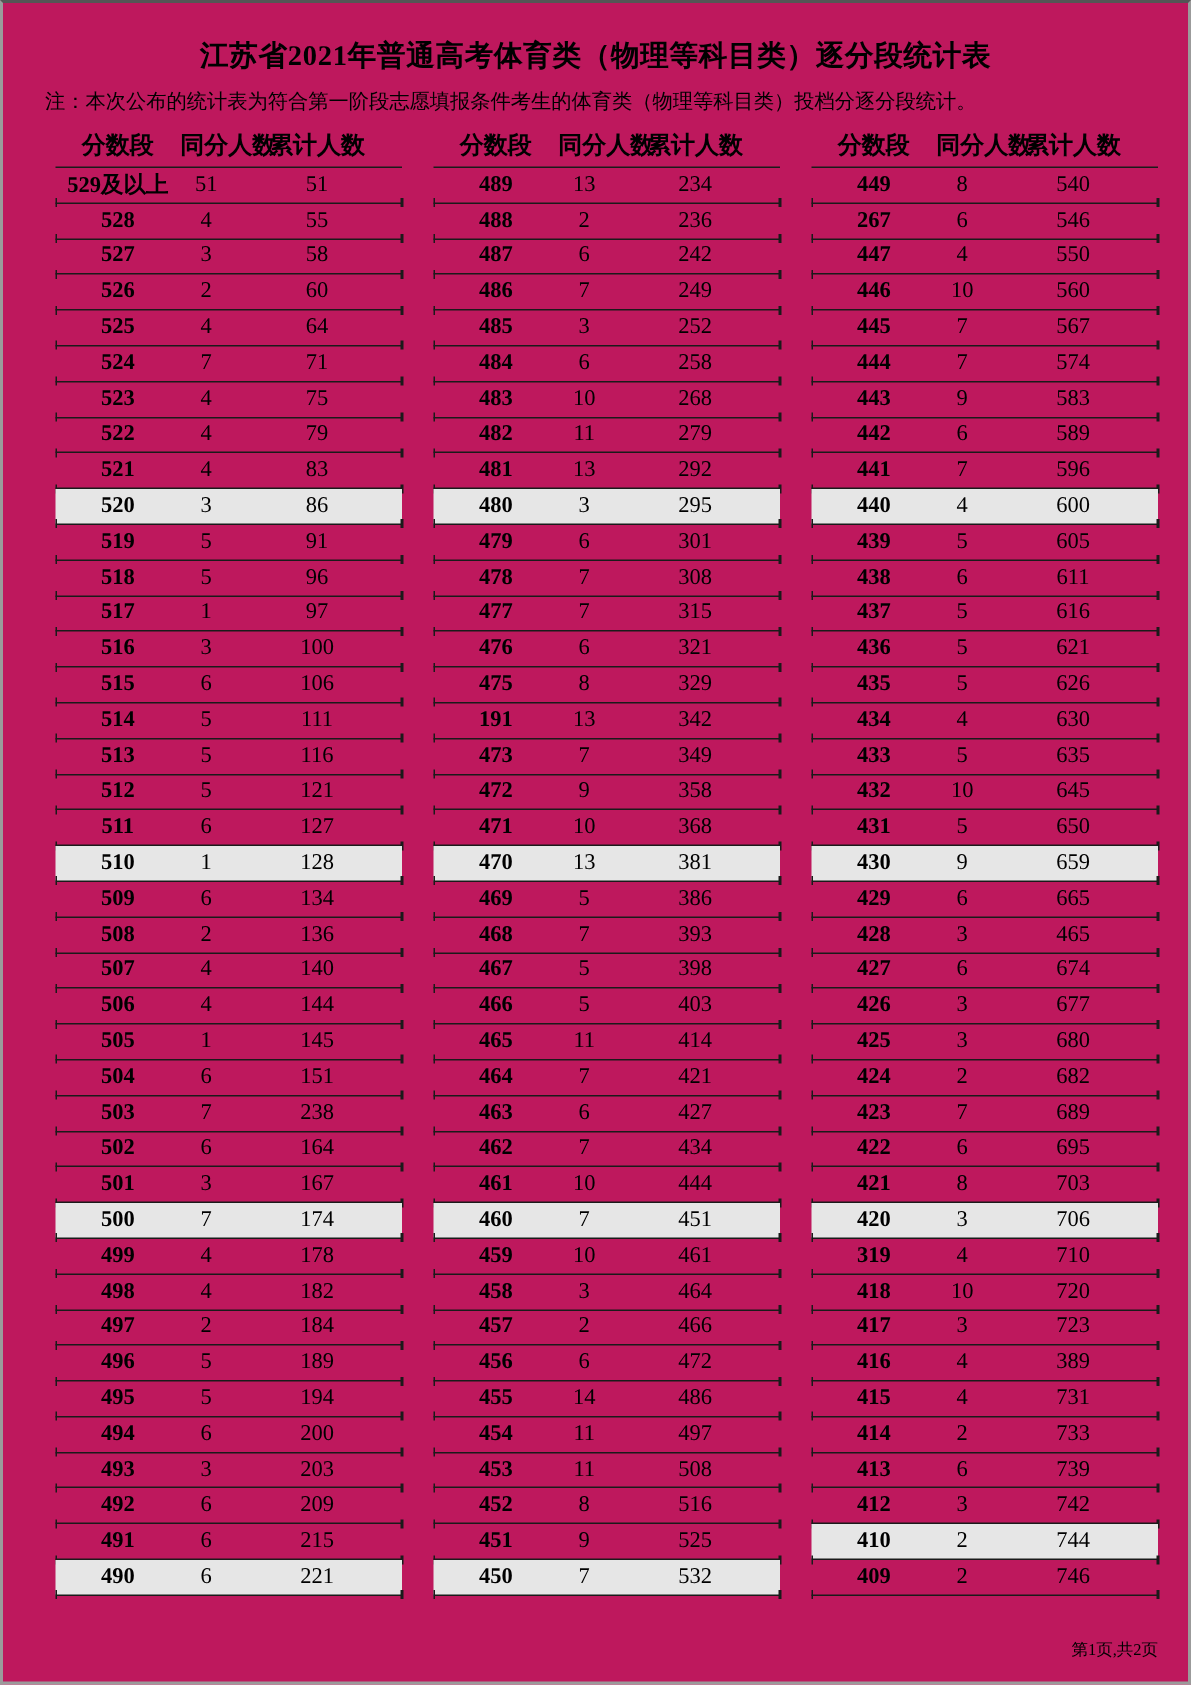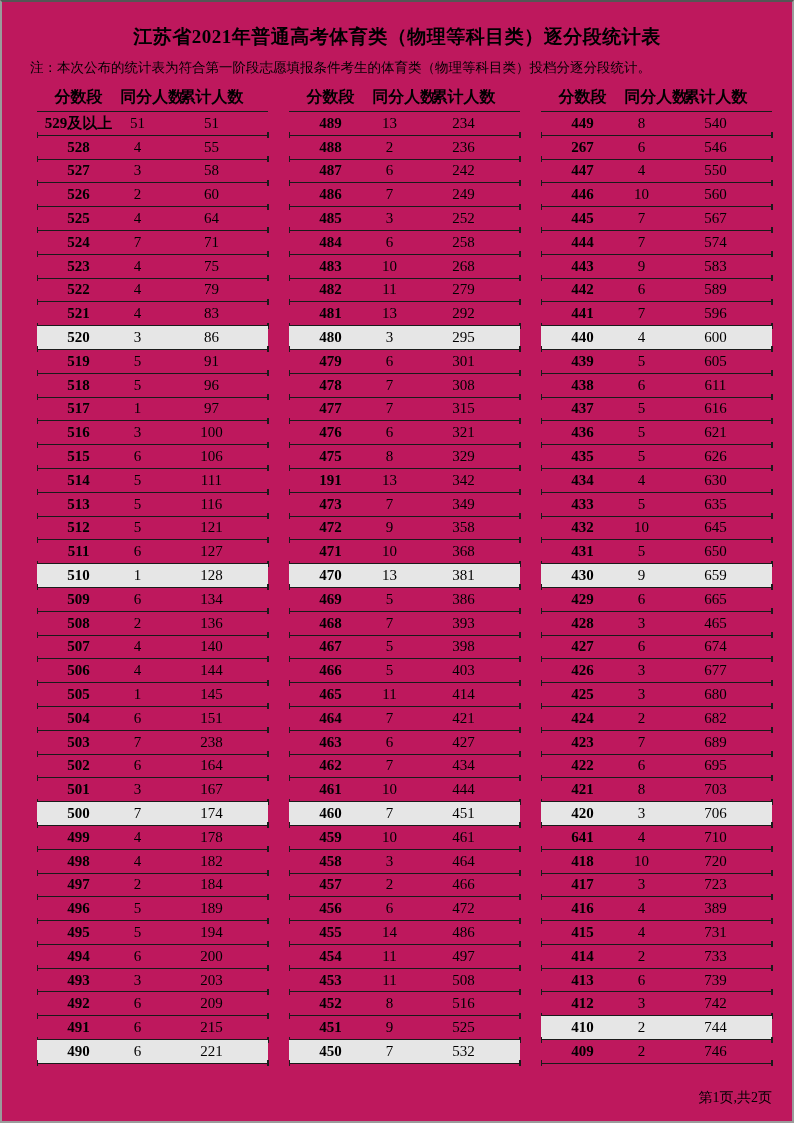--- a/index.html
+++ b/index.html
@@ -42,21 +42,21 @@
     content:"";position:absolute;width:1.5px;height:6px;
     background:var(--line,#1a1a1a);bottom:-3.5px;
   }
   .row::before{left:-0.5px;}
   .row::after{right:-0.5px;}
   .row.hl{background:var(--hl,#e6e6e6);}
   .cell{white-space:nowrap;}
   .score{font-weight:bold;}
   .footer{
     position:absolute;right:20px;bottom:14px;
-    font-size:14px;
+    font-size:11px;
   }
 </style>
 </head>
 <body>
 
 <div class="page">
 
   <div class="title">江苏省2021年普通高考体育类（物理等科目类）逐分段统计表</div>
 
   <div class="note">注：本次公布的统计表为符合第一阶段志愿填报条件考生的体育类（物理等科目类）投档分逐分段统计。</div>
@@ -634,21 +634,21 @@
     <span class="cell score">421</span>
     <span class="cell">8</span>
     <span class="cell">703</span>
   </div>
           <div class="row hl">
     <span class="cell score">420</span>
     <span class="cell">3</span>
     <span class="cell">706</span>
   </div>
           <div class="row">
-    <span class="cell score">641</span>
+    <span class="cell score">319</span>
     <span class="cell">4</span>
     <span class="cell">710</span>
   </div>
           <div class="row">
     <span class="cell score">418</span>
     <span class="cell">10</span>
     <span class="cell">720</span>
   </div>
           <div class="row">
     <span class="cell score">417</span>

